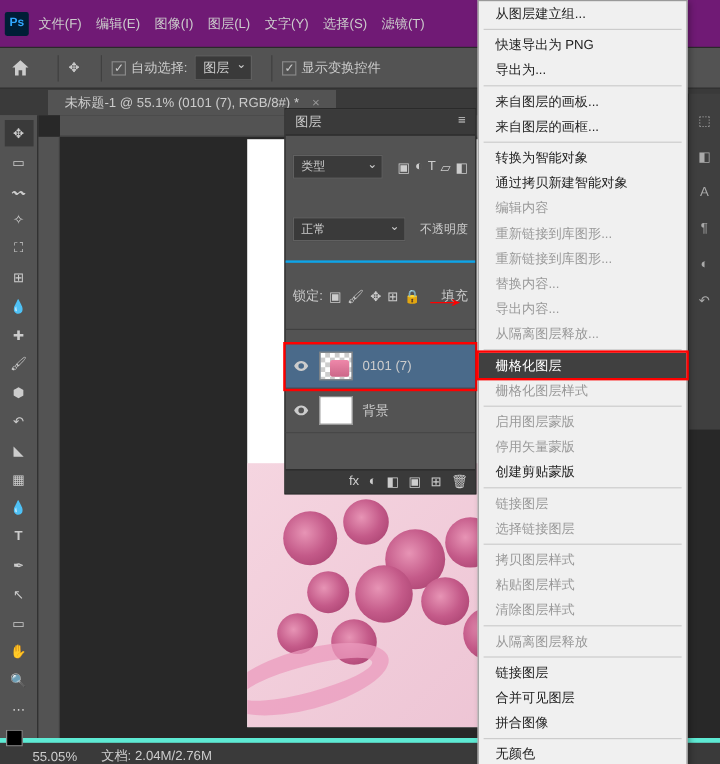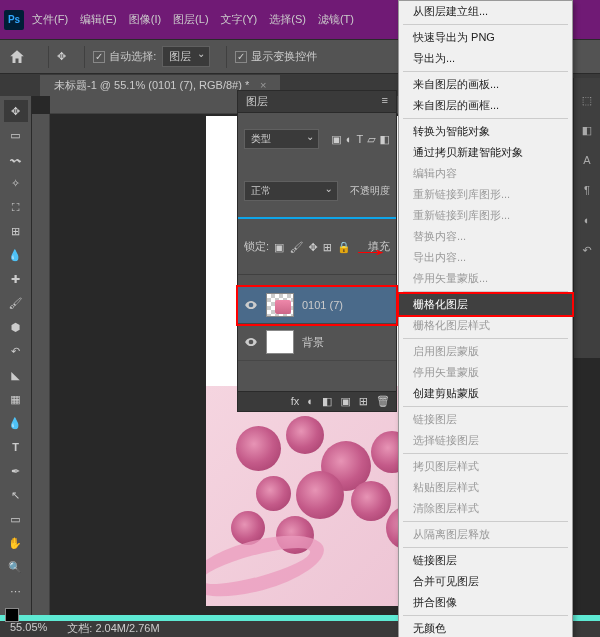--- a/index.html
+++ b/index.html
@@ -47,21 +47,21 @@
 .thumb .mini{position:absolute;bottom:2px;right:2px;width:16px;height:14px;background:linear-gradient(#e8a,#c68);border-radius:2px}
 .lp-foot{display:flex;justify-content:flex-end;gap:8px;padding:3px 6px;background:#3a3a3a;border-top:1px solid #2a2a2a;font-size:10px}
 .arrow{position:absolute;top:236px;left:360px;color:red;font-size:22px;font-weight:bold;z-index:6;transform:scaleX(1.9)}
 .context{position:absolute;top:0;right:27px;width:175px;background:#f0f0f0;border:1px solid #999;z-index:10;box-shadow:2px 2px 5px rgba(0,0,0,0.3)}
 .ci{padding:3px 14px;color:#222;font-size:11px;cursor:pointer}
 .ci.dis{color:#999}
 .ci.hl{background:#404040;color:#fff;outline:2px solid red}
 .cs{height:1px;background:#ccc;margin:2px 4px}
 .rpanel{position:absolute;top:78px;right:0;width:27px;background:#3f3f3f;display:flex;flex-direction:column;align-items:center;gap:14px;padding-top:14px;height:280px;border-left:1px solid #2a2a2a}
 .rpanel div{width:16px;height:16px;color:#aaa;display:flex;align-items:center;justify-content:center}
-.status{position:absolute;bottom:0;left:0;right:0;height:22px;background:#3a3a3a;display:flex;align-items:flex-start;padding:0 10px;gap:20px;font-size:10px;border-top:6px solid #5eead4}
+.status{position:absolute;bottom:0;left:0;right:0;height:22px;background:#3a3a3a;display:flex;align-items:flex-end;padding:0 27px;gap:20px;font-size:10px;border-top:4px solid #5eead4}
 .fgbg{width:22px;height:22px;position:relative;margin-top:4px}
 .fg,.bg{width:14px;height:14px;border:1px solid #888;position:absolute}
 .fg{background:#000;top:0;left:0;z-index:1}.bg{background:#fff;bottom:0;right:0}
 </style>
 </head>
 <body>
 
 <div class="menubar">
   <div class="ps-icon">Ps</div>
   <span class="menu">文件(F)</span>
@@ -212,21 +212,21 @@
     <div class="ci">来自图层的画板...</div>
     <div class="ci">来自图层的画框...</div>
     <div class="cs"></div>
     <div class="ci">转换为智能对象</div>
     <div class="ci">通过拷贝新建智能对象</div>
     <div class="ci dis">编辑内容</div>
     <div class="ci dis">重新链接到库图形...</div>
     <div class="ci dis">重新链接到库图形...</div>
     <div class="ci dis">替换内容...</div>
     <div class="ci dis">导出内容...</div>
-    <div class="ci dis">停用矢量蒙版...</div>
+    <div class="ci dis">从隔离图层释放...</div>
     <div class="cs"></div>
     <div class="ci hl">栅格化图层</div>
     <div class="ci dis">栅格化图层样式</div>
     <div class="cs"></div>
     <div class="ci dis">启用图层蒙版</div>
     <div class="ci dis">停用矢量蒙版</div>
     <div class="ci">创建剪贴蒙版</div>
     <div class="cs"></div>
     <div class="ci dis">链接图层</div>
     <div class="ci dis">选择链接图层</div>

